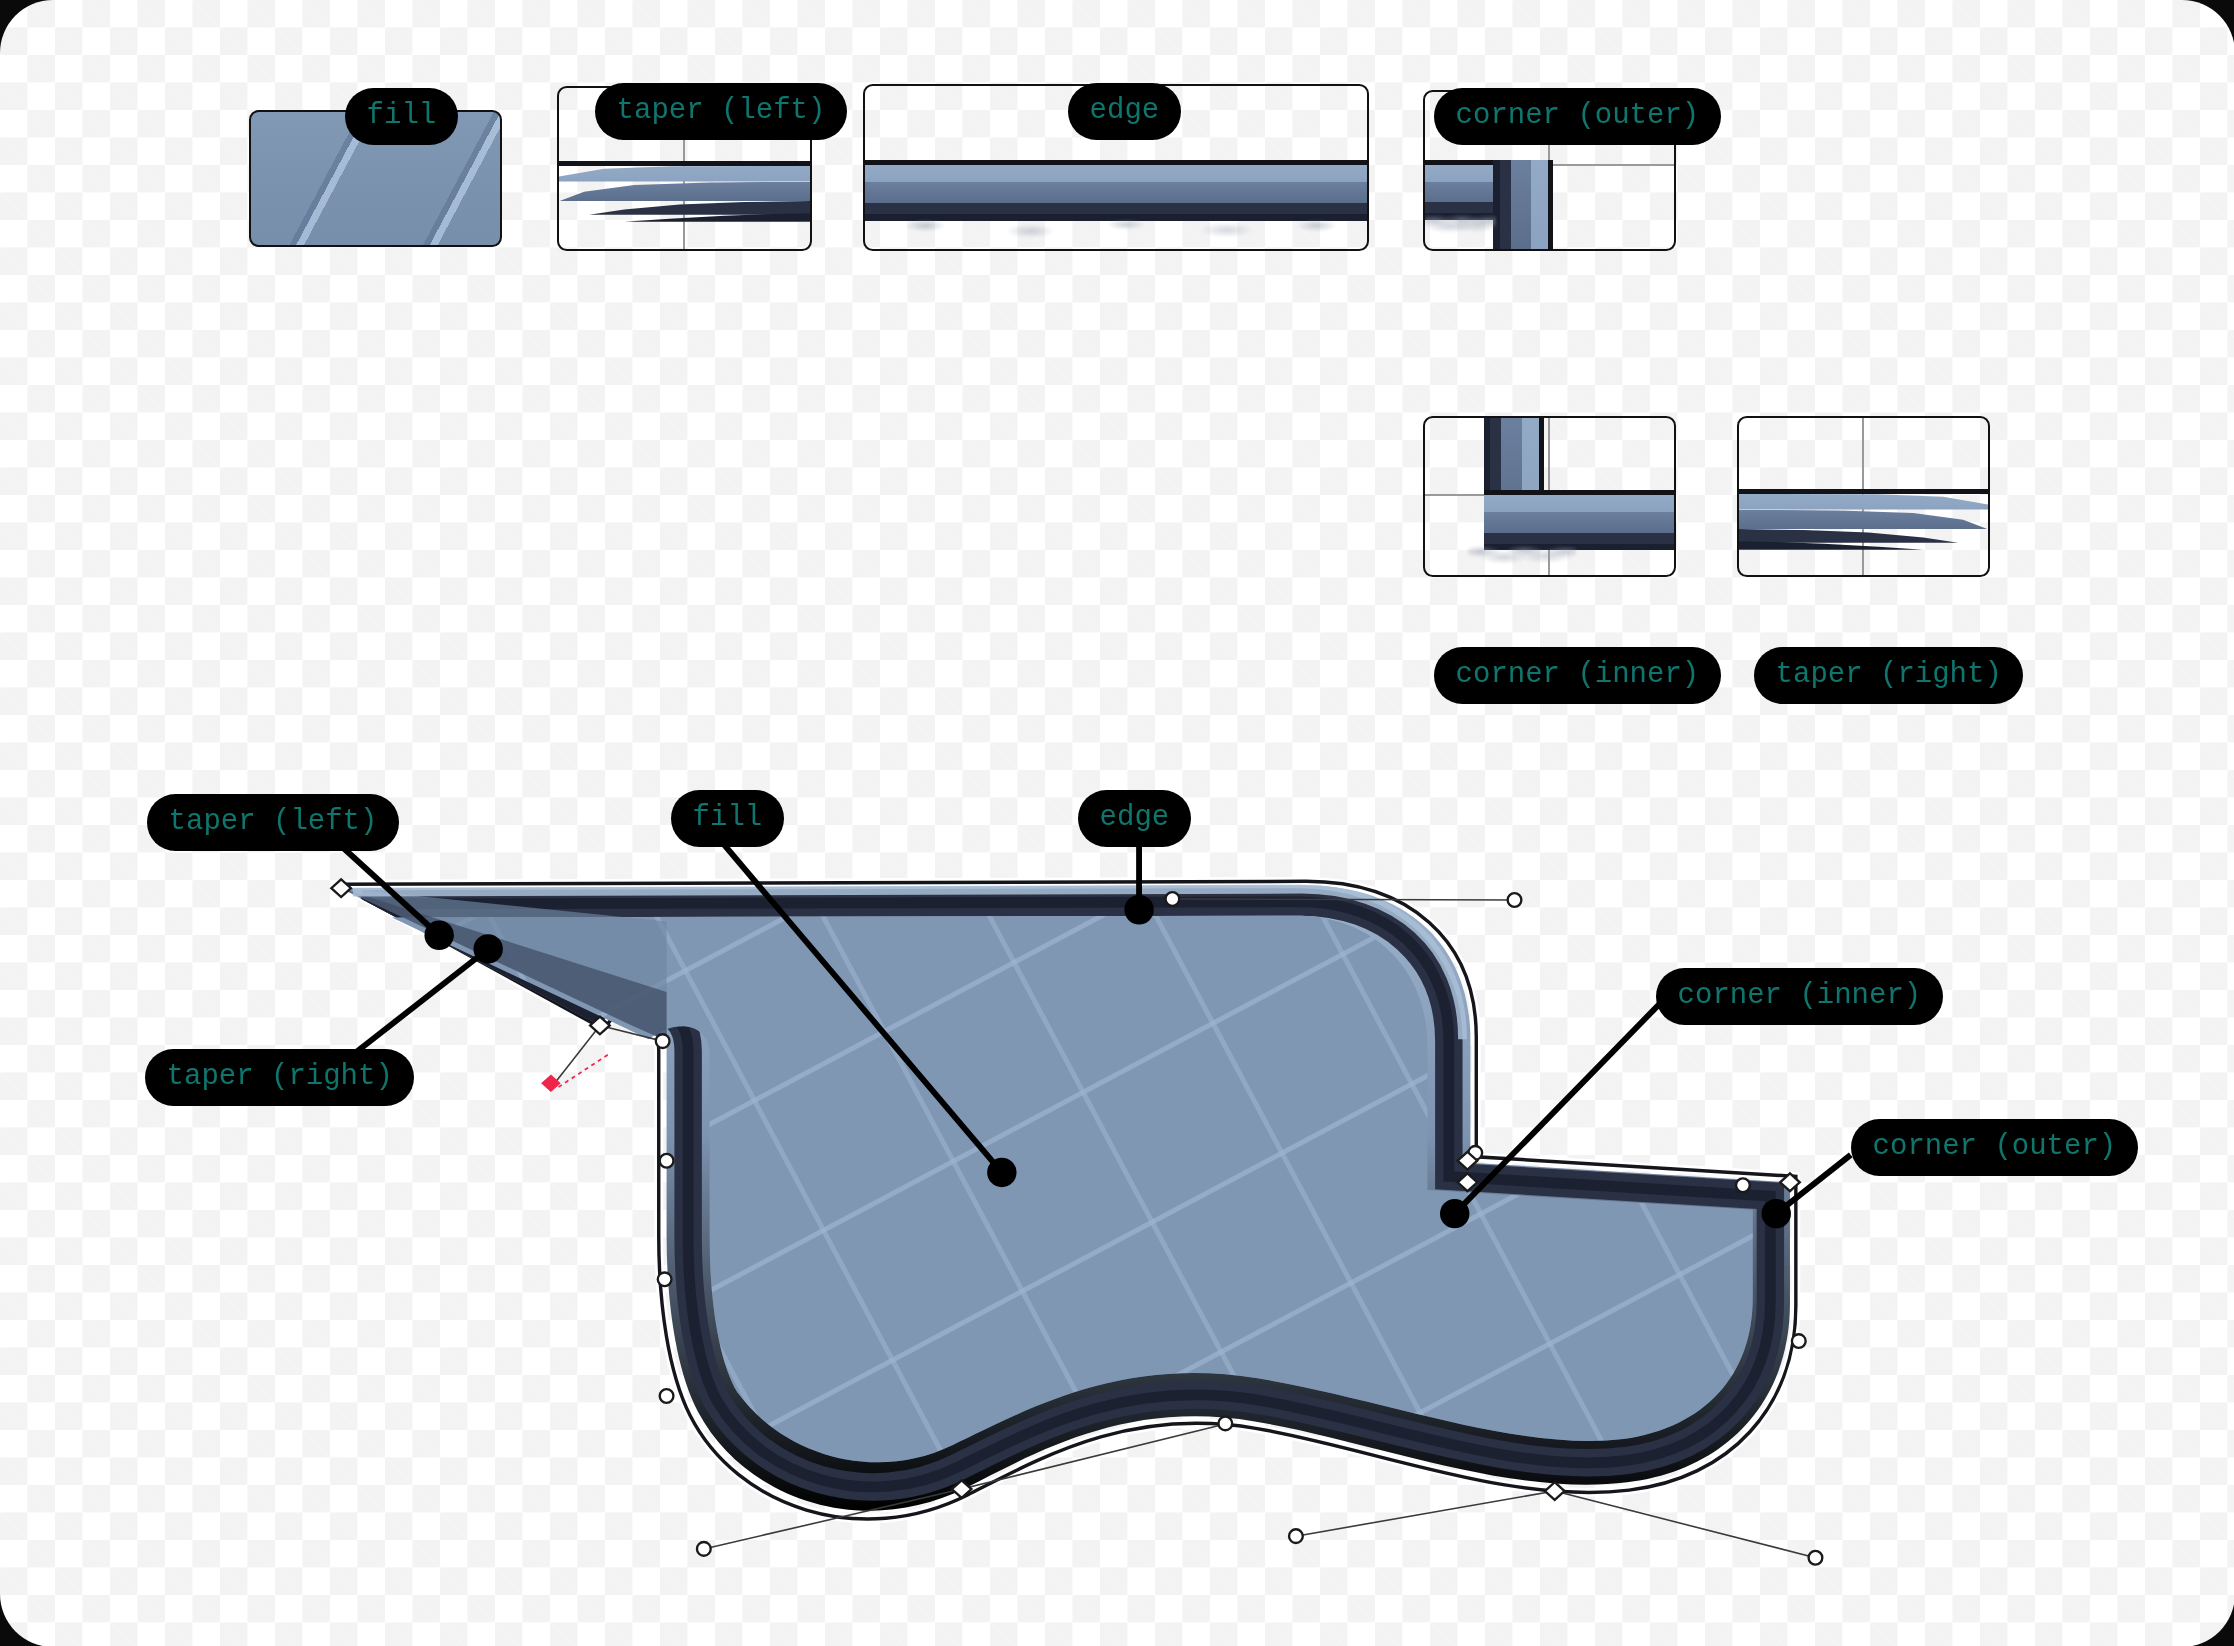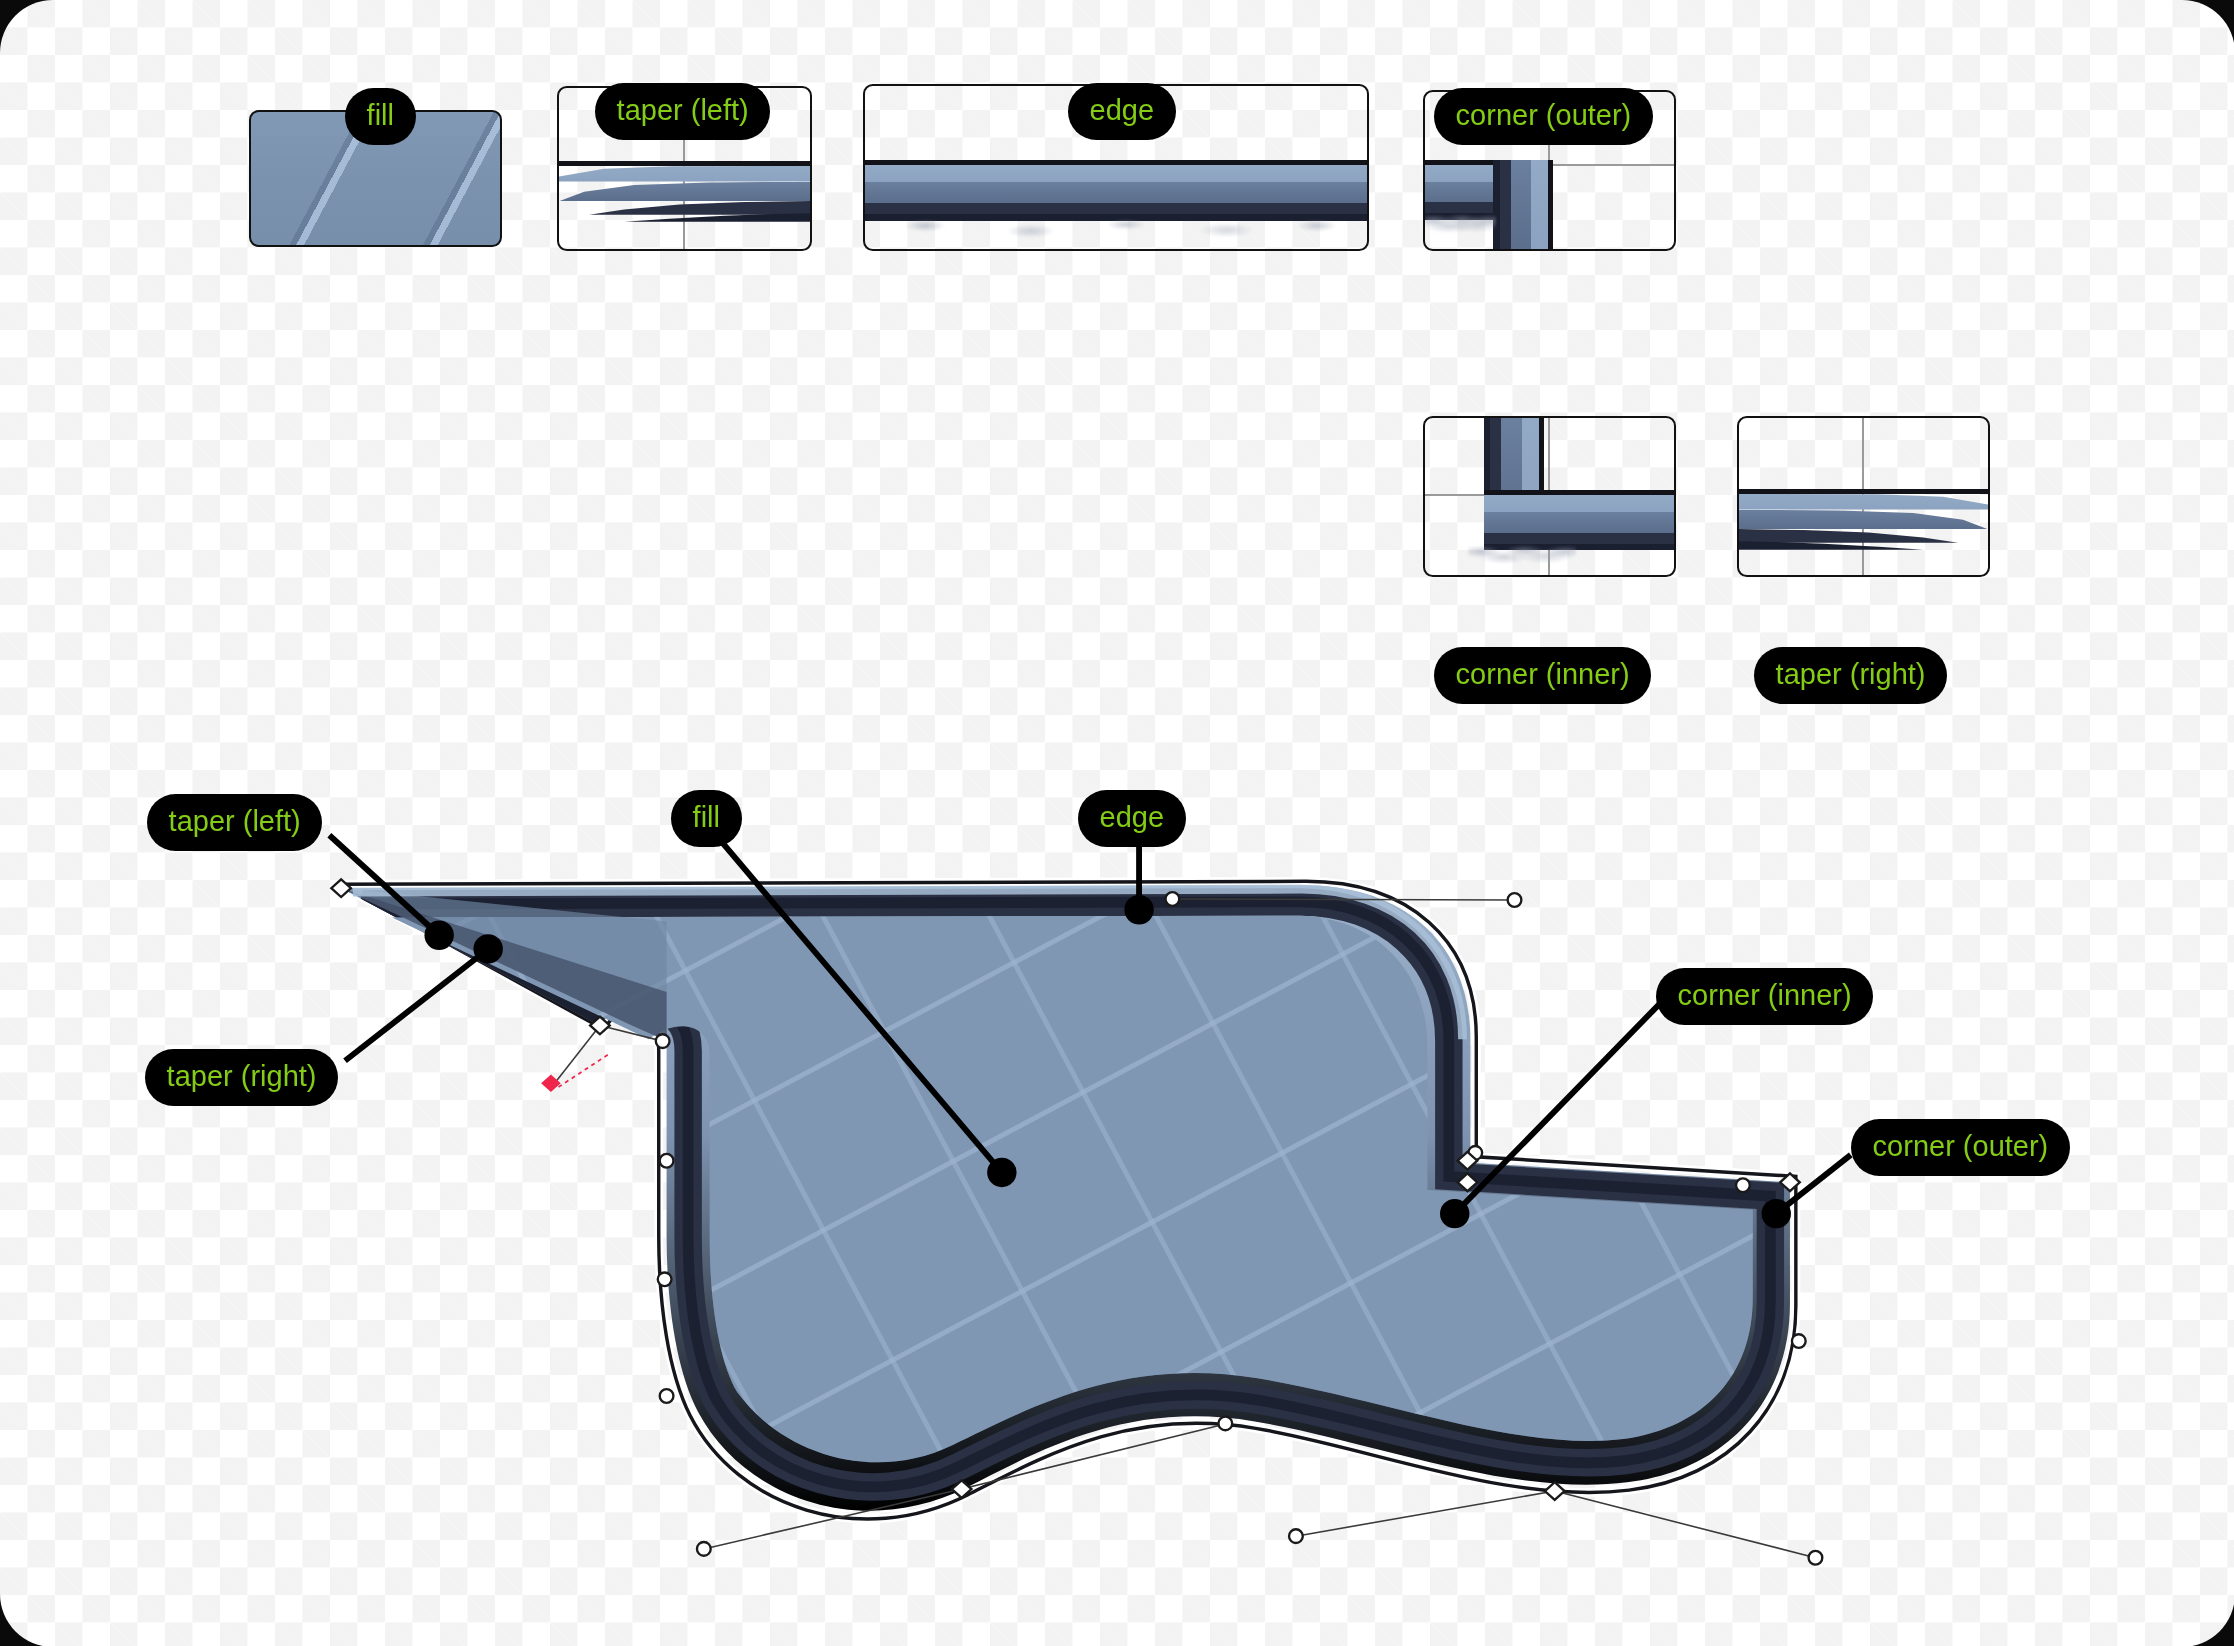--- a/index.html
+++ b/index.html
@@ -46,23 +46,23 @@
   .fuzz{position:absolute;left:0;right:0;height:21.6px;
     background:radial-gradient(ellipse 29px 8.8px at 12% 30%,rgba(150,158,175,.55),transparent 70%),
                radial-gradient(ellipse 35px 9.8px at 33% 55%,rgba(150,158,175,.45),transparent 70%),
                radial-gradient(ellipse 27.4px 7.8px at 52% 25%,rgba(150,158,175,.5),transparent 70%),
                radial-gradient(ellipse 39px 10.8px at 72% 50%,rgba(150,158,175,.42),transparent 70%),
                radial-gradient(ellipse 29px 8.8px at 90% 30%,rgba(150,158,175,.5),transparent 70%);
     filter:blur(1px);}
 
   
   .pill{
-    position:absolute;background:#000;color:#84cc16;border-radius:979px;
+    position:absolute;background:#000;color:#0f766e;border-radius:979px;
     font-size:29px;line-height:1;padding:12.7px 21.6px 15.7px;white-space:nowrap;z-index:40;
-    font-family:Liberation Sans, sans-serif;
+    font-family:Liberation Mono, monospace;
   }
 
   
   #callouts{position:absolute;left:0;top:0;width:2235px;height:1647px;z-index:30;pointer-events:none;}
   #shape-layer{position:absolute;left:0;top:0;width:2235px;height:1647px;z-index:10;}
 </style>
 </head>
 <body>
 
 <div id="root">

